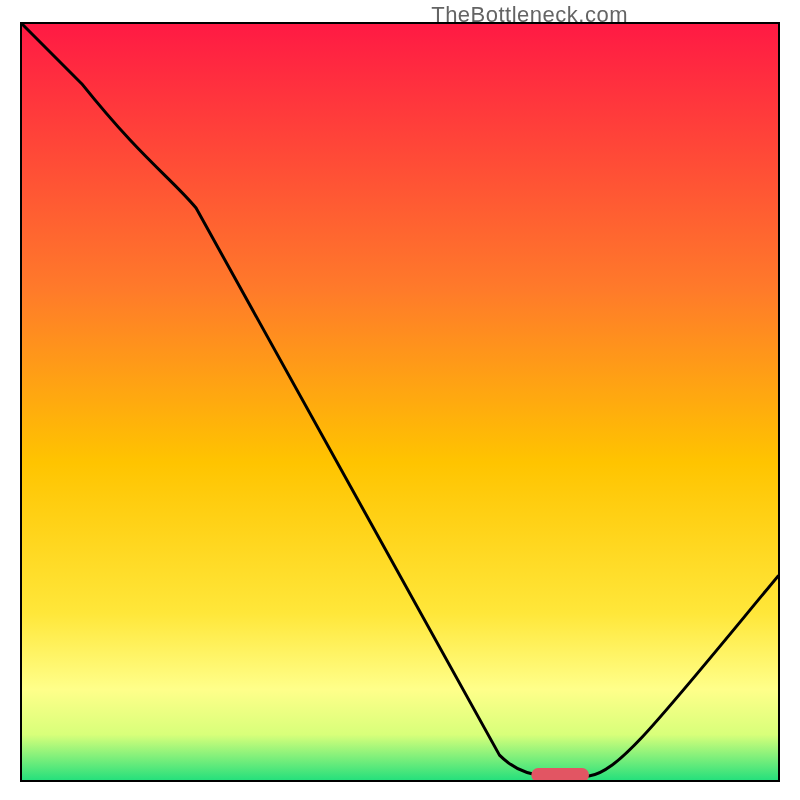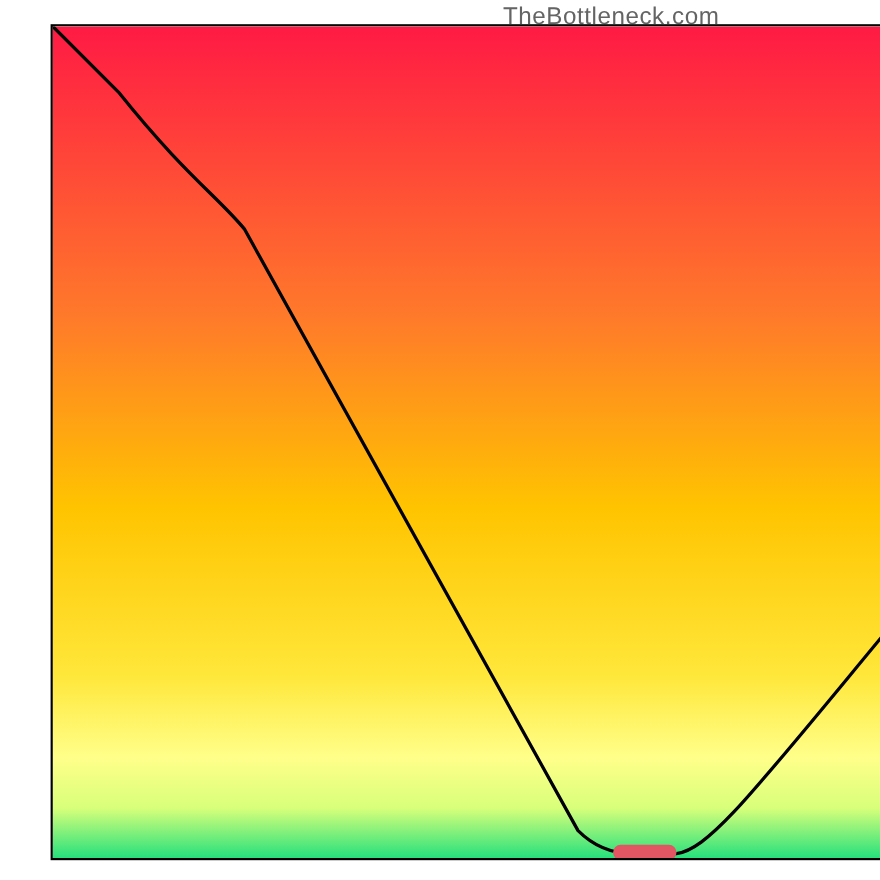--- a/index.html
+++ b/index.html
@@ -8,21 +8,20 @@
     width: 800px;
     height: 800px;
     background: #ffffff;
     overflow: hidden;
     font-family: Arial, Helvetica, sans-serif;
   }
   .stage {
     position: relative;
     width: 640px;
     height: 800px;
-    margin-left: 26px;
   }
   .watermark {
     position: absolute;
     top: 2px;
     right: 12px;
     color: #646464;
     font-size: 22px;
     font-weight: 400;
     letter-spacing: 0.5px;
   }

